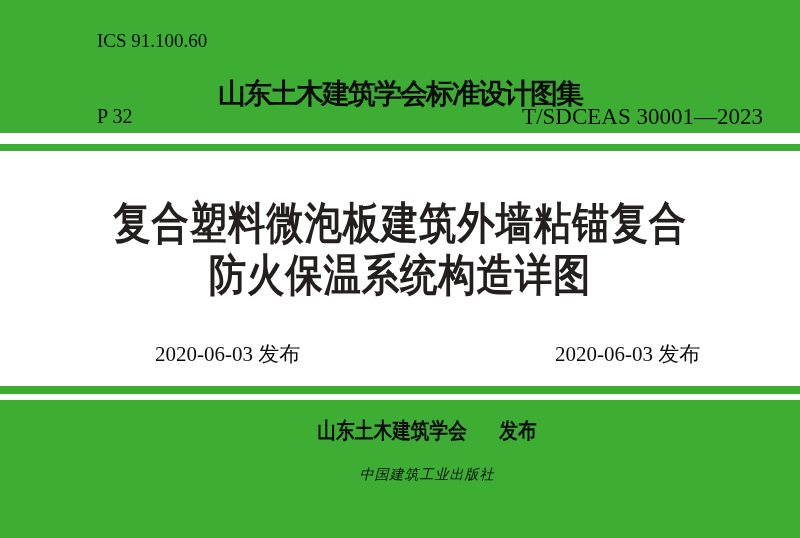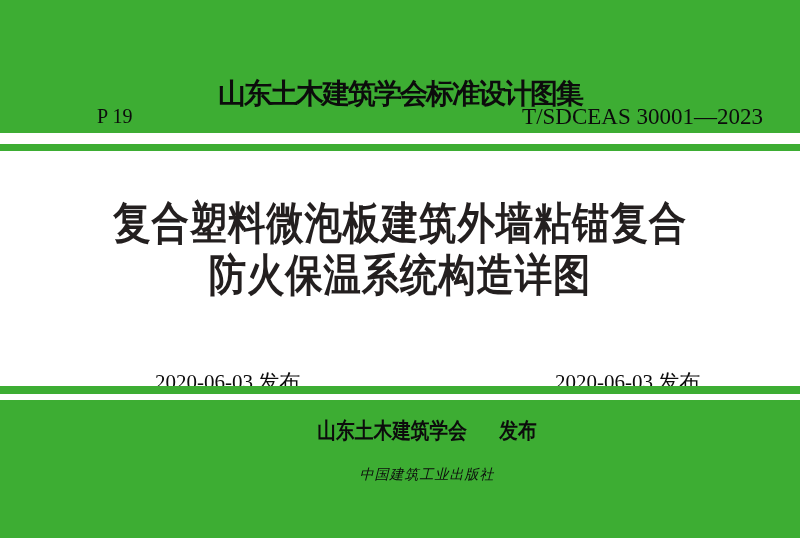--- a/index.html
+++ b/index.html
@@ -52,21 +52,21 @@
     font-family:"Liberation Sans","DejaVu Sans",sans-serif;
     font-weight:bold;
     font-size:44px;line-height:52px;letter-spacing:1px;
     color:var(--title-ink);
     transform:scaleX(0.85);
     transform-origin:50% 0;
     white-space:nowrap;
   }
   .doc-title span{display:block;}
   .date{
-    position:absolute;top:368px;
+    position:absolute;top:340px;
     font-size:21px;color:var(--ink-black);
     white-space:nowrap;
   }
   .date-left{left:155px;}
   .date-right{left:555px;}
   
   .band-bottom{
     position:absolute;top:400px;left:0;right:0;height:178px;
     background:var(--green);
   }
@@ -91,22 +91,23 @@
     transform:translateX(27px);
     white-space:nowrap;
   }
 </style>
 </head>
 <body>
 
 <div class="page">
 
   <header class="band-top">
+    <div class="ics">ICS 91.100.60</div>
     <div class="society-title">山东土木建筑学会标准设计图集</div>
-    <div class="classification">P 19</div>
+    <div class="classification">P 32</div>
     <div class="standard-code">T/SDCEAS 30001—2023</div>
   </header>
 
   <div class="rule rule-top"></div>
 
   <h1 class="doc-title">
     <span>复合塑料微泡板建筑外墙粘锚复合</span>
     <span>防火保温系统构造详图</span>
   </h1>
 

